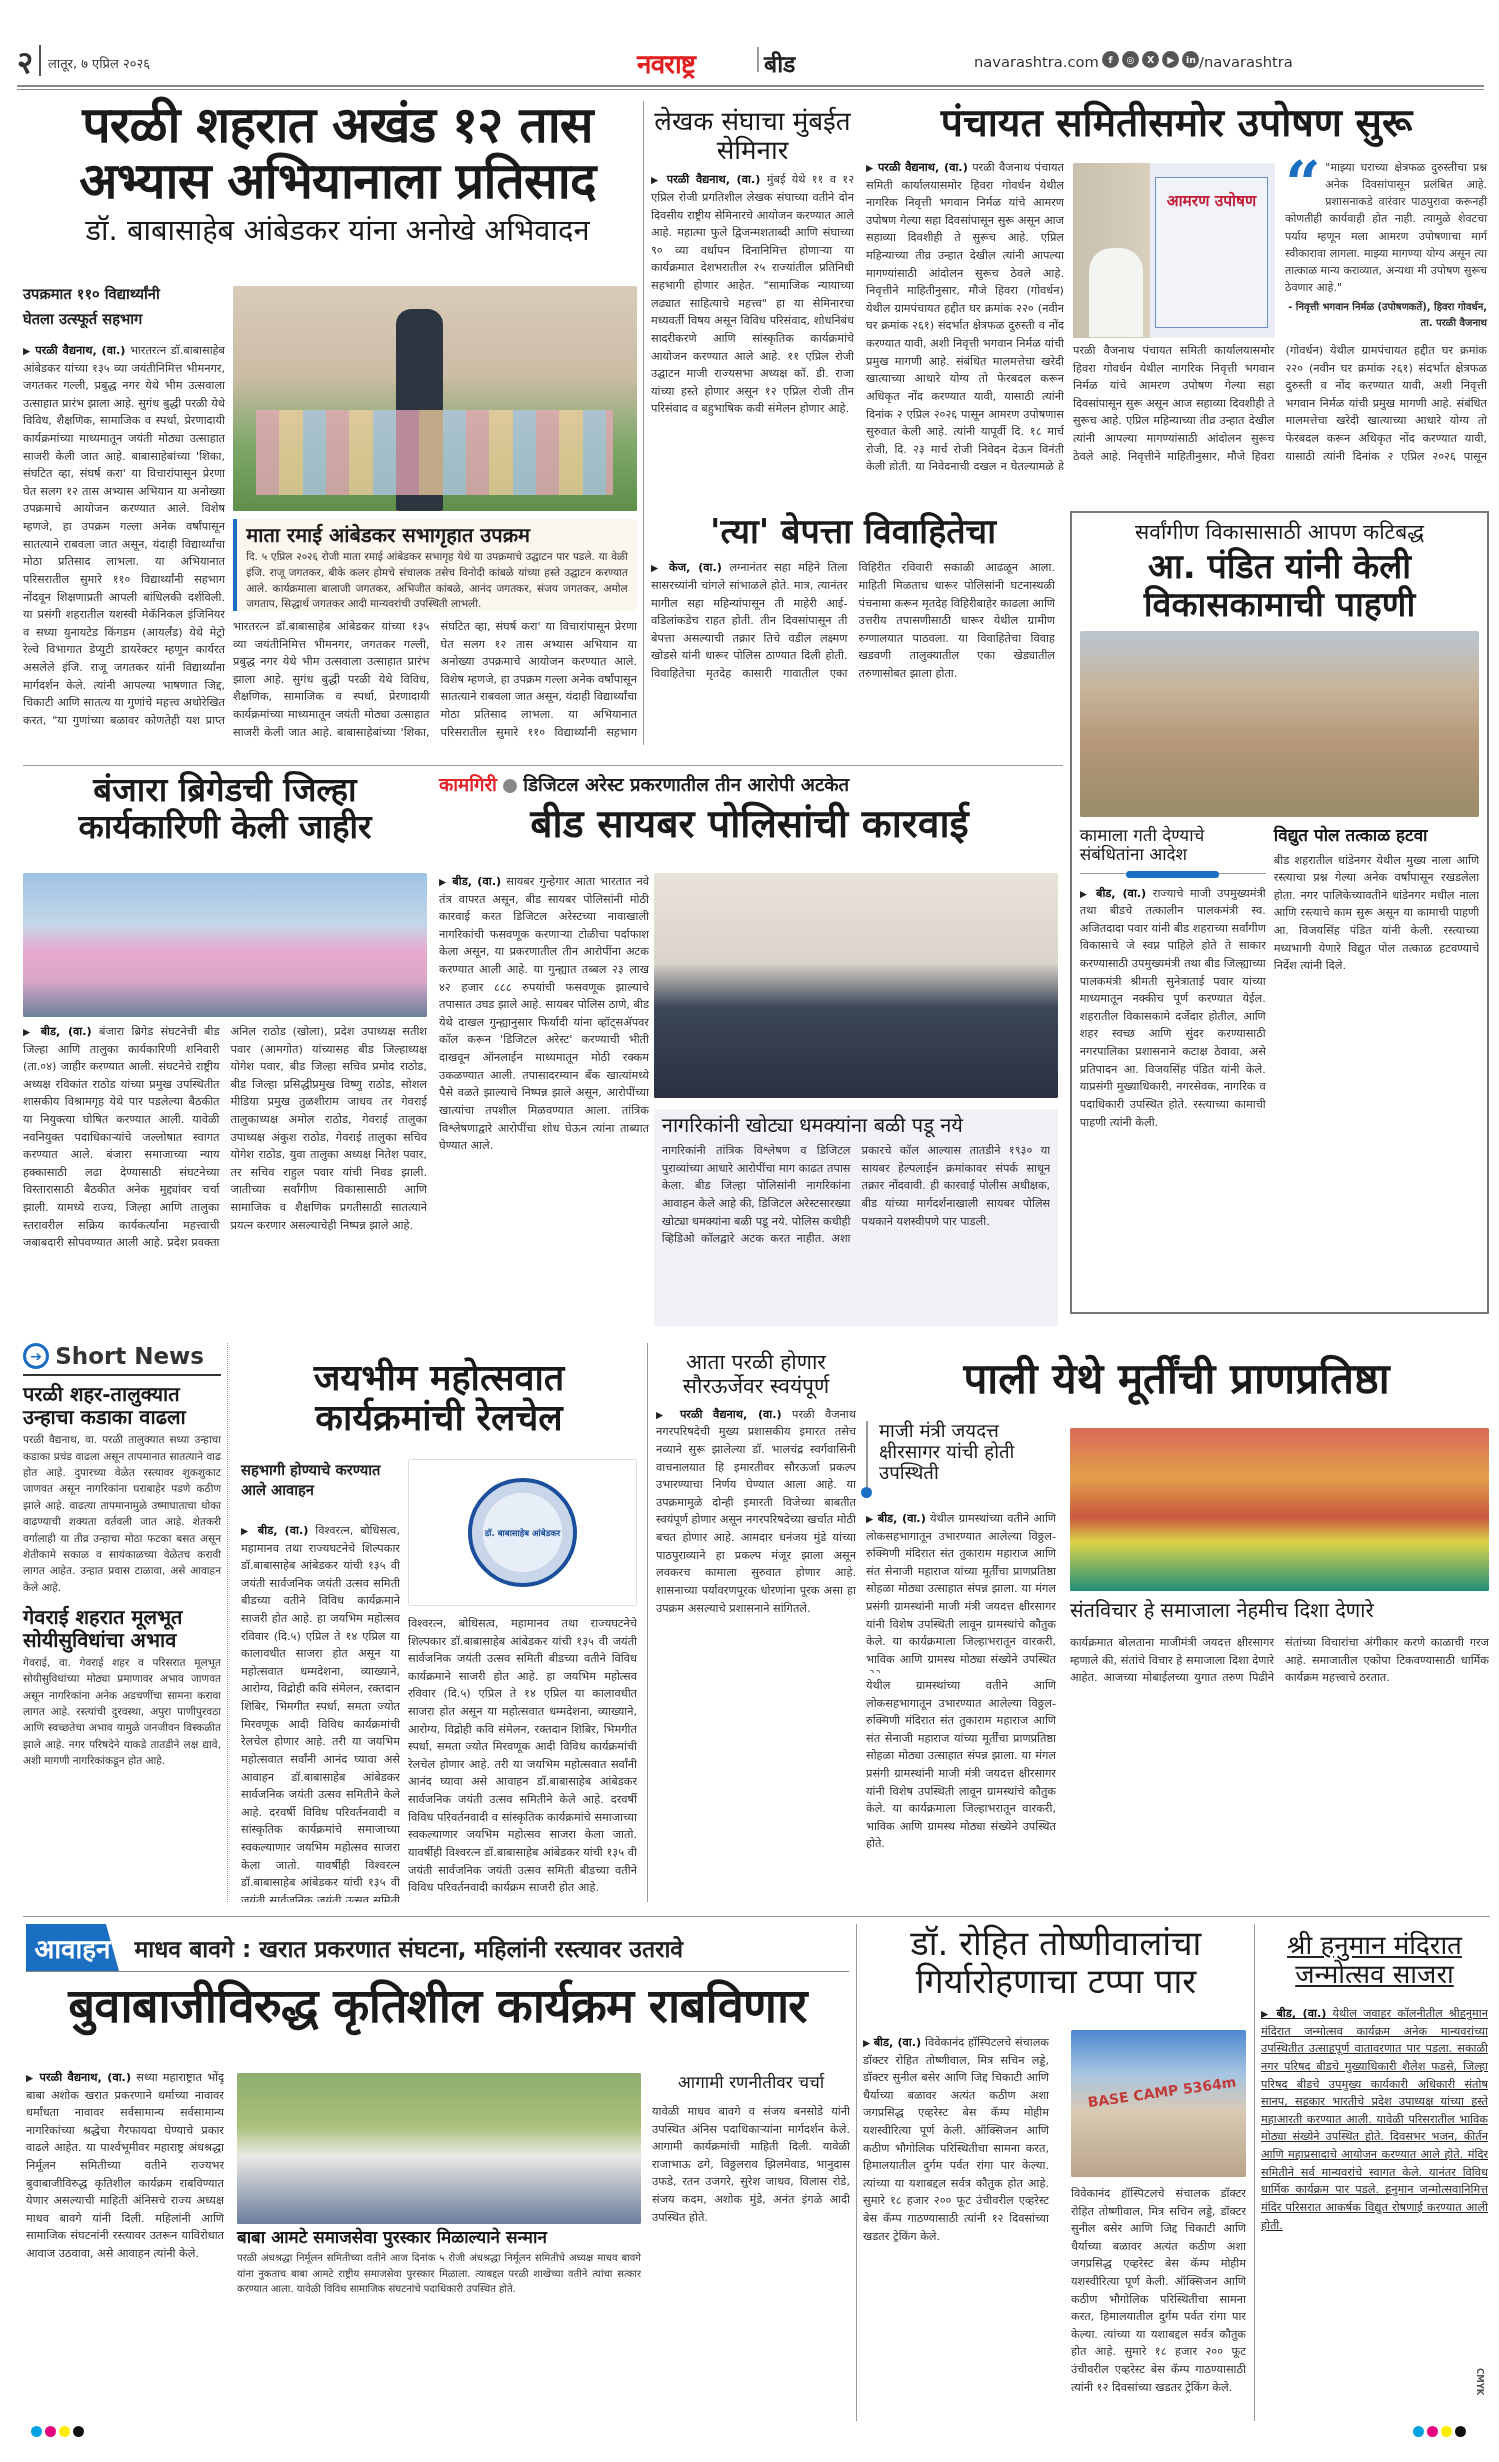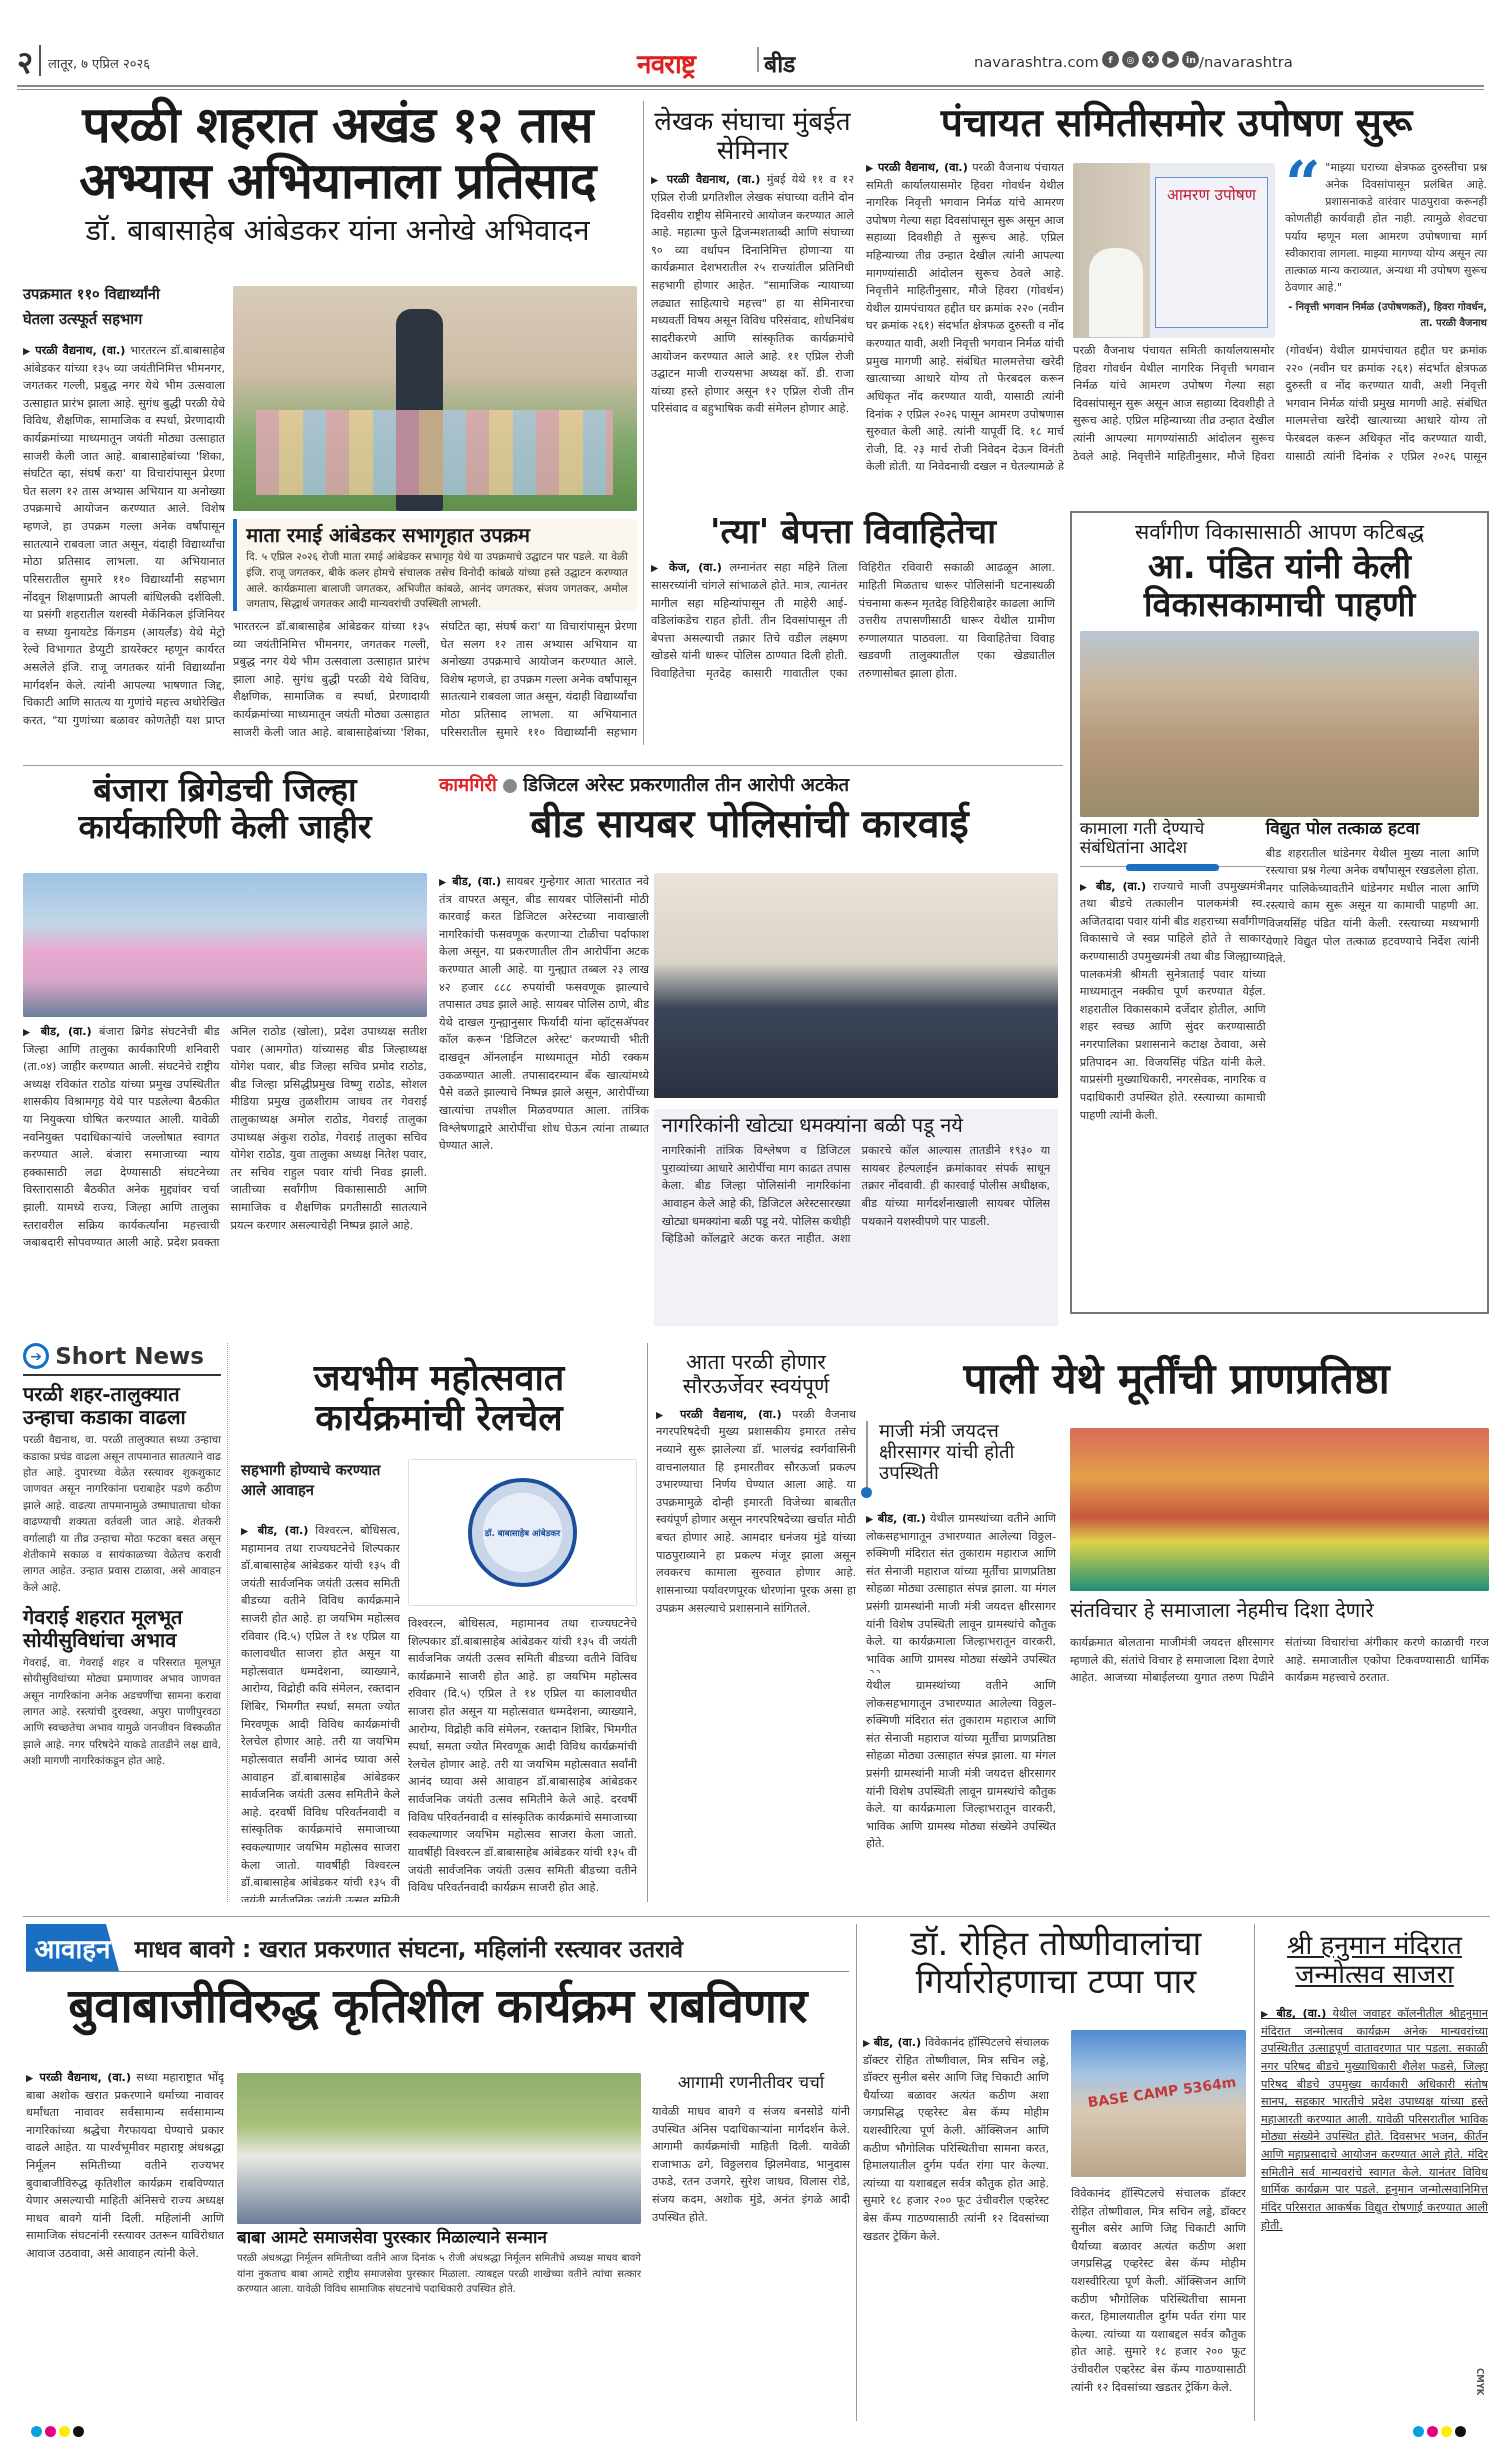--- a/index.html
+++ b/index.html
@@ -97,21 +97,21 @@
 
 <div class="abs" style="left:866px; top:101px; width:621px;">
   <div class="headline" style="font-size:39px; text-align:center;">पंचायत समितीसमोर उपोषण सुरू</div>
 </div>
 <div class="abs body-text" style="left:866px; top:159px; width:198px; height:311px; overflow:hidden;">
   <span class="bullet dateline">परळी वैद्यनाथ, (वा.)</span>
   <span>परळी वैजनाथ पंचायत समिती कार्यालयासमोर हिवरा गोवर्धन येथील नागरिक निवृत्ती भगवान निर्मळ यांचे आमरण उपोषण गेल्या सहा दिवसांपासून सुरू असून आज सहाव्या दिवशीही ते सुरूच आहे. एप्रिल महिन्याच्या तीव्र उन्हात देखील त्यांनी आपल्या मागण्यांसाठी आंदोलन सुरूच ठेवले आहे. निवृत्तीने माहितीनुसार, मौजे हिवरा (गोवर्धन) येथील ग्रामपंचायत हद्दीत घर क्रमांक २२० (नवीन घर क्रमांक २६१) संदर्भात क्षेत्रफळ दुरुस्ती व नोंद करण्यात यावी, अशी निवृत्ती भगवान निर्मळ यांची प्रमुख मागणी आहे. संबंधित मालमत्तेचा खरेदी खात्याच्या आधारे योग्य तो फेरबदल करून अधिकृत नोंद करण्यात यावी, यासाठी त्यांनी दिनांक २ एप्रिल २०२६ पासून आमरण उपोषणास सुरुवात केली आहे. त्यांनी यापूर्वी दि. १८ मार्च रोजी, दि. २३ मार्च रोजी निवेदन देऊन विनंती केली होती. या निवेदनाची दखल न घेतल्यामुळे हे उपोषण सुरू केले आहे. उपोषण बसल्यापासून ग्रामपंचायत कार्यालय, ग्रामसेवकांना पत्र व्यवहार करण्यात आले असून अद्याप कार्यवाही झाली नाही. त्यामुळे आंदोलनकर्त्यामध्ये नाराजीचे वातावरण आहे. निवृत्ती भगवान निर्मळ यांनी प्रशासनाने तातडीने दखल घेऊन त्यांच्या मागण्यांवर सकारात्मक निर्णय घ्यावा, अन्यथा आंदोलन तीव्र करण्याचा इशारा त्यांनी दिला आहे. स्थानिक नागरिकांनीही या आंदोलनाला पाठिंबा दर्शवला असून, लवकरात लवकर तोडगा काढण्याची मागणी होत आहे. प्रशासनाने त्वरित लक्ष घालून संबंधित मागण्यांची पूर्तता करावी, अशी सर्वसामान्य नागरिकांतून अपेक्षा व्यक्त आहे.</span>
 </div>
 <div class="abs photo" style="left:1073px; top:163px; width:202px; height:175px; background:linear-gradient(90deg,#c9bfae 0%,#d8cfbe 38%,#e9ecf3 38%);">
   <div style="position:absolute; left:82px; top:14px; width:113px; height:151px; background:#f1f3f8; border:1.6px solid #6d8fc7;">
-    <div style="color:#c21e3a; font-weight:normal; font-size:15.5px; text-align:center; margin-top:5px;">आमरण उपोषण</div>
+    <div style="color:#c21e3a; font-weight:bold; font-size:15.5px; text-align:center; margin-top:11px;">आमरण उपोषण</div>
   </div>
   <div style="position:absolute; left:15.5px; top:85px; width:54px; height:89px; background:#f4f4f0; border-radius:23px 23px 0 0;"></div>
 </div>
 <div class="abs" style="left:1285px; top:159px; width:202px;">
   <div class="quote-mark" style="float:left; margin-right:4.7px;">“</div>
   <div class="body-text" style="font-size:11px;">"माझ्या घराच्या क्षेत्रफळ दुरुस्तीचा प्रश्न अनेक दिवसांपासून प्रलंबित आहे. प्रशासनाकडे वारंवार पाठपुरावा करूनही कोणतीही कार्यवाही होत नाही. त्यामुळे शेवटचा पर्याय म्हणून मला आमरण उपोषणाचा मार्ग स्वीकारावा लागला. माझ्या मागण्या योग्य असून त्या तात्काळ मान्य कराव्यात, अन्यथा मी उपोषण सुरूच ठेवणार आहे."</div>
   <div class="body-text" style="font-size:10px; font-weight:bold; text-align:right; margin-top:3.1px;">- निवृत्ती भगवान निर्मळ (उपोषणकर्ते), हिवरा गोवर्धन, ता. परळी वैजनाथ</div>
 </div>
 <div class="abs body-text" style="left:1073px; top:342px; width:414px; height:128px; overflow:hidden; column-count:2; column-gap:11px;">
   <span>परळी वैजनाथ पंचायत समिती कार्यालयासमोर हिवरा गोवर्धन येथील नागरिक निवृत्ती भगवान निर्मळ यांचे आमरण उपोषण गेल्या सहा दिवसांपासून सुरू असून आज सहाव्या दिवशीही ते सुरूच आहे. एप्रिल महिन्याच्या तीव्र उन्हात देखील त्यांनी आपल्या मागण्यांसाठी आंदोलन सुरूच ठेवले आहे. निवृत्तीने माहितीनुसार, मौजे हिवरा (गोवर्धन) येथील ग्रामपंचायत हद्दीत घर क्रमांक २२० (नवीन घर क्रमांक २६१) संदर्भात क्षेत्रफळ दुरुस्ती व नोंद करण्यात यावी, अशी निवृत्ती भगवान निर्मळ यांची प्रमुख मागणी आहे. संबंधित मालमत्तेचा खरेदी खात्याच्या आधारे योग्य तो फेरबदल करून अधिकृत नोंद करण्यात यावी, यासाठी त्यांनी दिनांक २ एप्रिल २०२६ पासून आमरण उपोषणास सुरुवात केली आहे. त्यांनी यापूर्वी दि. १८ मार्च रोजी, दि. २३ मार्च रोजी निवेदन देऊन विनंती केली होती. या निवेदनाची दखल न घेतल्यामुळे हे उपोषण सुरू केले आहे. उपोषण बसल्यापासून ग्रामपंचायत कार्यालय, ग्रामसेवकांना पत्र व्यवहार करण्यात आले असून अद्याप कार्यवाही झाली नाही. त्यामुळे आंदोलनकर्त्यामध्ये नाराजीचे वातावरण आहे. निवृत्ती भगवान निर्मळ यांनी प्रशासनाने तातडीने दखल घेऊन त्यांच्या मागण्यांवर सकारात्मक निर्णय घ्यावा, अन्यथा आंदोलन तीव्र करण्याचा इशारा त्यांनी दिला आहे. स्थानिक नागरिकांनीही या आंदोलनाला पाठिंबा दर्शवला असून, लवकरात लवकर तोडगा काढण्याची मागणी होत आहे. प्रशासनाने त्वरित लक्ष घालून संबंधित मागण्यांची पूर्तता करावी, अशी सर्वसामान्य नागरिकांतून अपेक्षा व्यक्त आहे.</span>
@@ -122,21 +122,21 @@
   <div class="body-text" style="column-count:2; column-gap:11px; margin-top:9.3px; height:132px; overflow:hidden;">
     <span class="bullet dateline">केज, (वा.)</span>
     <span>लग्नानंतर सहा महिने तिला सासरच्यांनी चांगले सांभाळले होते. मात्र, त्यानंतर मागील सहा महिन्यांपासून ती माहेरी आई-वडिलांकडेच राहत होती. तीन दिवसांपासून ती बेपत्ता असल्याची तक्रार तिचे वडील लक्ष्मण खोडसे यांनी धारूर पोलिस ठाण्यात दिली होती. विवाहितेचा मृतदेह कासारी गावातील एका विहिरीत रविवारी सकाळी आढळून आला. माहिती मिळताच धारूर पोलिसांनी घटनास्थळी पंचनामा करून मृतदेह विहिरीबाहेर काढला आणि उत्तरीय तपासणीसाठी धारूर येथील ग्रामीण रुग्णालयात पाठवला. या विवाहितेचा विवाह खडवणी तालुक्यातील एका खेड्यातील तरुणासोबत झाला होता.</span>
   </div>
 </div>
 
 <div class="abs boxed" style="left:1070px; top:511px; width:419px; height:803px; padding:7.8px;">
   <div class="headline" style="font-size:21px; text-align:center; font-weight:normal;">सर्वांगीण विकासासाठी आपण कटिबद्ध</div>
   <div class="headline" style="font-size:34px; text-align:center; margin-top:3.1px;">आ. पंडित यांनी केली विकासकामाची पाहणी</div>
   <div class="photo" style="margin-top:7.8px; height:186px; background:linear-gradient(180deg,#b9c6d2 0%,#c7b59b 30%,#b5987a 60%,#9a8c6a 100%);"></div>
-  <div style="display:flex; gap:0; margin-top:2px;">
+  <div style="display:flex; gap:8px; margin-top:9px;">
     <div style="width:186px;">
       <div class="headline" style="font-size:17px; font-weight:normal;">कामाला गती देण्याचे संबंधितांना आदेश</div>
       <div style="height:7.8px; margin:6.2px 0; background:linear-gradient(#fff 0 2.3px,#999 2.3px 3.1px,#fff 3.1px 4.7px,#999 4.7px 5.4px,#fff 5.4px);">
         <div class="blue-bar" style="width:93px; height:7.8px; border-radius:3.9px; margin:0 auto;"></div>
       </div>
       <div class="body-text" style="height:365px; overflow:hidden;">
         <span class="bullet dateline">बीड, (वा.)</span>
         <span>राज्याचे माजी उपमुख्यमंत्री तथा बीडचे तत्कालीन पालकमंत्री स्व. अजितदादा पवार यांनी बीड शहराच्या सर्वांगीण विकासाचे जे स्वप्न पाहिले होते ते साकार करण्यासाठी उपमुख्यमंत्री तथा बीड जिल्ह्याच्या पालकमंत्री श्रीमती सुनेत्राताई पवार यांच्या माध्यमातून नक्कीच पूर्ण करण्यात येईल. शहरातील विकासकामे दर्जेदार होतील, आणि शहर स्वच्छ आणि सुंदर करण्यासाठी नगरपालिका प्रशासनाने कटाक्ष ठेवावा, असे प्रतिपादन आ. विजयसिंह पंडित यांनी केले. याप्रसंगी मुख्याधिकारी, नगरसेवक, नागरिक व पदाधिकारी उपस्थित होते. रस्त्याच्या कामाची पाहणी त्यांनी केली.</span>
       </div>
     </div>

